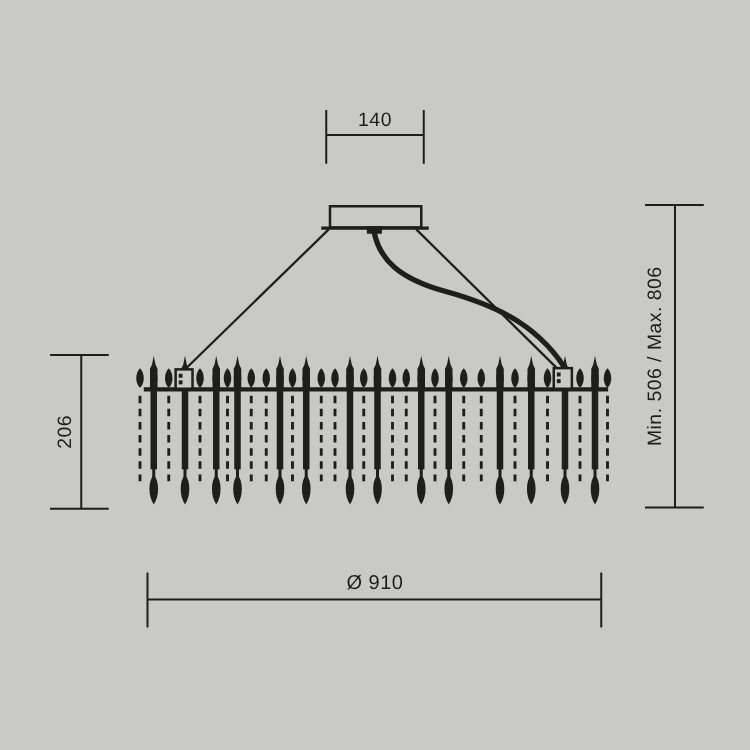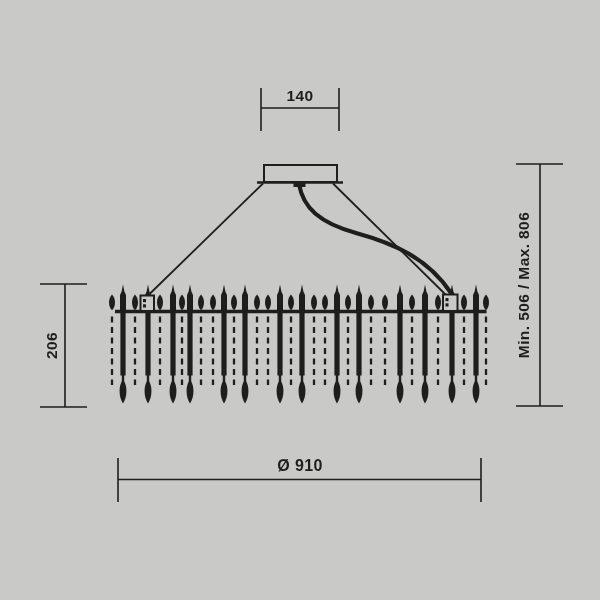--- a/index.html
+++ b/index.html
@@ -3,21 +3,21 @@
 <meta charset="utf-8">
 <style>
   :root { --bg:#c9c9c7; --ink:#1e1e1c; }
   html,body { margin:0; padding:0; }
   body {
     width:600px; height:600px;
     background:var(--bg);
     font-family:"Liberation Sans", sans-serif;
     overflow:hidden;
   }
-  .stage { width:532px; height:600px;font-weight:bold; }
+  .stage { width:532px; height:600px; }
   svg { display:block; }
   .dl { stroke:var(--ink); stroke-width:1.6; fill:none; }
   .lbl {
     font-family:"Liberation Sans", sans-serif;
     font-size:15.5px;
     letter-spacing:0.4px;
     fill:var(--ink);
   }
   .lbl-big { font-size:16px; }
 </style>

